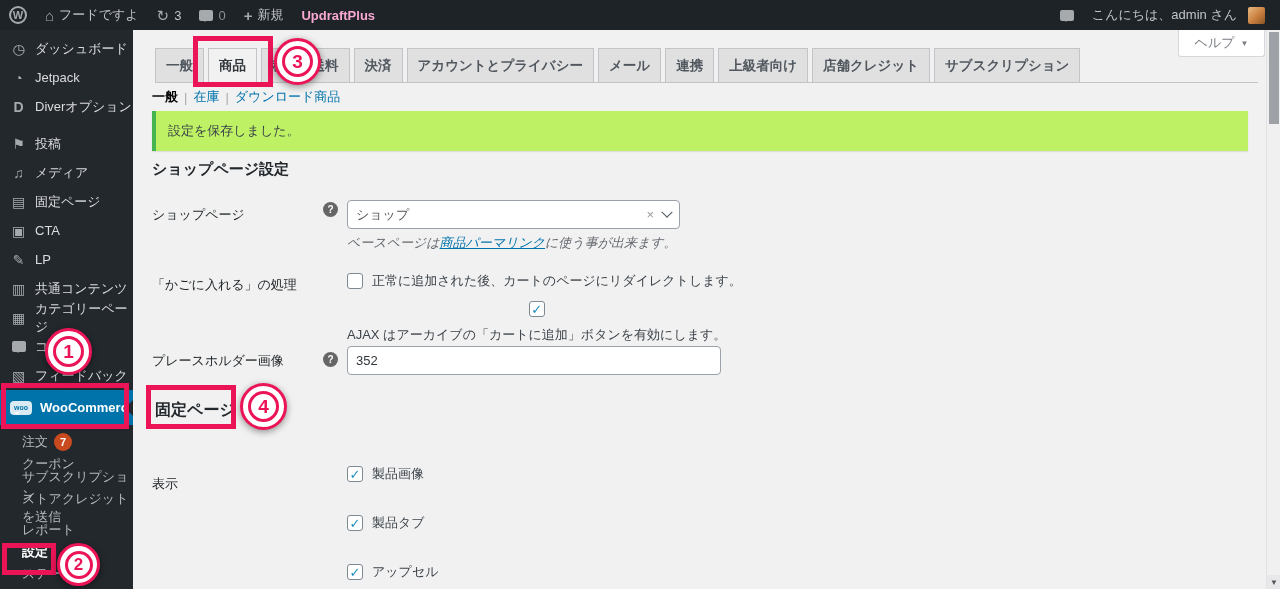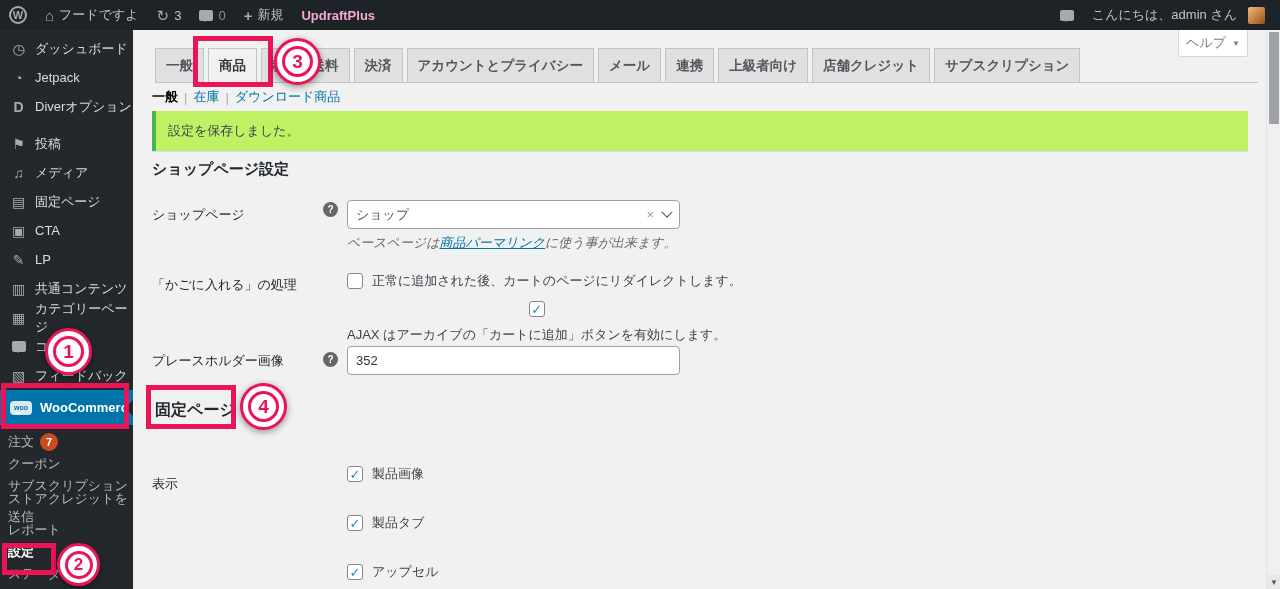--- a/index.html
+++ b/index.html
@@ -34,30 +34,30 @@
   .menu-sep { height:8px; }
   .menu-item.active { background:#0073aa; color:#fff; height:35px; position:relative; }
   .menu-item.active::after { content:""; position:absolute; right:0; top:50%; margin-top:-8px;
     border:8px solid transparent; border-right:8px solid #23282d; }
   .woo-bubble { width:22px; height:14px; background:rgba(255,255,255,.85); border-radius:4px;
     color:#0073aa; font-size:7px; font-weight:bold; display:flex; align-items:center; justify-content:center;
     position:relative; flex:0 0 22px; }
   .woo-bubble::after { content:""; position:absolute; left:4px; bottom:-3px;
     border:3px solid transparent; border-top:3px solid rgba(255,255,255,.85); }
   .submenu { padding:6px 0 0 0; }
-  .submenu-item { height:22px; display:flex; align-items:center; gap:6px; padding-left:8px;
+  .submenu-item { height:22px; display:flex; align-items:center; gap:6px; padding-left:22px;
     color:#b4b9be; cursor:pointer; font-size:13px; }
   .submenu-item.current { color:#fff; font-weight:bold; }
   .order-badge { min-width:18px; height:18px; border-radius:9px; background:#ca4a1f; color:#fff;
     font-size:11px; font-weight:bold; display:flex; align-items:center; justify-content:center; padding:0 4px; }
 
   
   .content { position:absolute; left:133px; top:30px; right:0; bottom:0; background:#f1f1f1; }
 
-  .help-btn { position:absolute; left:1045px; top:0; width:70px; height:27px;
+  .help-btn { position:absolute; left:1045px; top:0; width:87px; height:27px;
     background:#fff; border:1px solid #d5d7da; border-top:none; border-radius:0 0 3px 3px;
     color:#787c82; font-size:13px; display:flex; align-items:center; justify-content:center; gap:6px; cursor:pointer; }
   .help-caret { font-size:8px; color:#787c82; }
 
   .nav-tabs { position:absolute; left:22px; top:18px; right:22px; display:flex; gap:4px;
     border-bottom:1px solid #c3c4c7; align-items:flex-end; padding-bottom:0; }
   .nav-tab { background:#e0e0e0; border:1px solid #c3c4c7; border-bottom:none;
     color:#50575e; font-size:13.5px; font-weight:600; padding:8px 10px 7px; cursor:pointer; white-space:nowrap; }
   .nav-tab.active { background:#f1f1f1; color:#32373c; position:relative; margin-bottom:-1px; padding-bottom:8px; }
 
@@ -84,21 +84,21 @@
 
   .helper-text { position:absolute; left:214px; font-size:13px; font-style:italic; color:#646970; }
   .helper-text a { color:#0073aa; text-decoration:underline; cursor:pointer; }
 
   .cb-row { position:absolute; left:214px; display:flex; align-items:center; gap:9px;
     font-size:13px; color:#3c434a; }
   .cb { width:16px; height:16px; background:#fff; border:1px solid #7e8993; border-radius:3px;
     display:flex; align-items:center; justify-content:center; cursor:pointer; flex:0 0 16px; }
   .cb.checked::after { content:"✓"; color:#1e8cbe; font-size:13px; font-weight:bold; line-height:1; }
 
-  .text-input { position:absolute; left:214px; width:333px; height:29px; background:#fff;
+  .text-input { position:absolute; left:214px; width:374px; height:29px; background:#fff;
     border:1px solid #9aa1a8; border-radius:4px; font-size:13px; color:#32373c; padding:0 8px;
     font-family:"Liberation Sans","DejaVu Sans",sans-serif; }
 
   .section-desc { position:absolute; left:19px; font-size:13px; color:#50575e; }
 
   
   .scrollbar { position:absolute; right:0; top:30px; bottom:0; width:14px; background:#f0f0f1;
     border-left:1px solid #e3e3e5; z-index:40; }
   .scroll-thumb { position:absolute; left:2px; top:2px; width:10px; height:92px; background:#9ea2a7; cursor:pointer; }
   .scroll-btn { position:absolute; left:0; bottom:0; width:14px; height:14px; display:flex;

